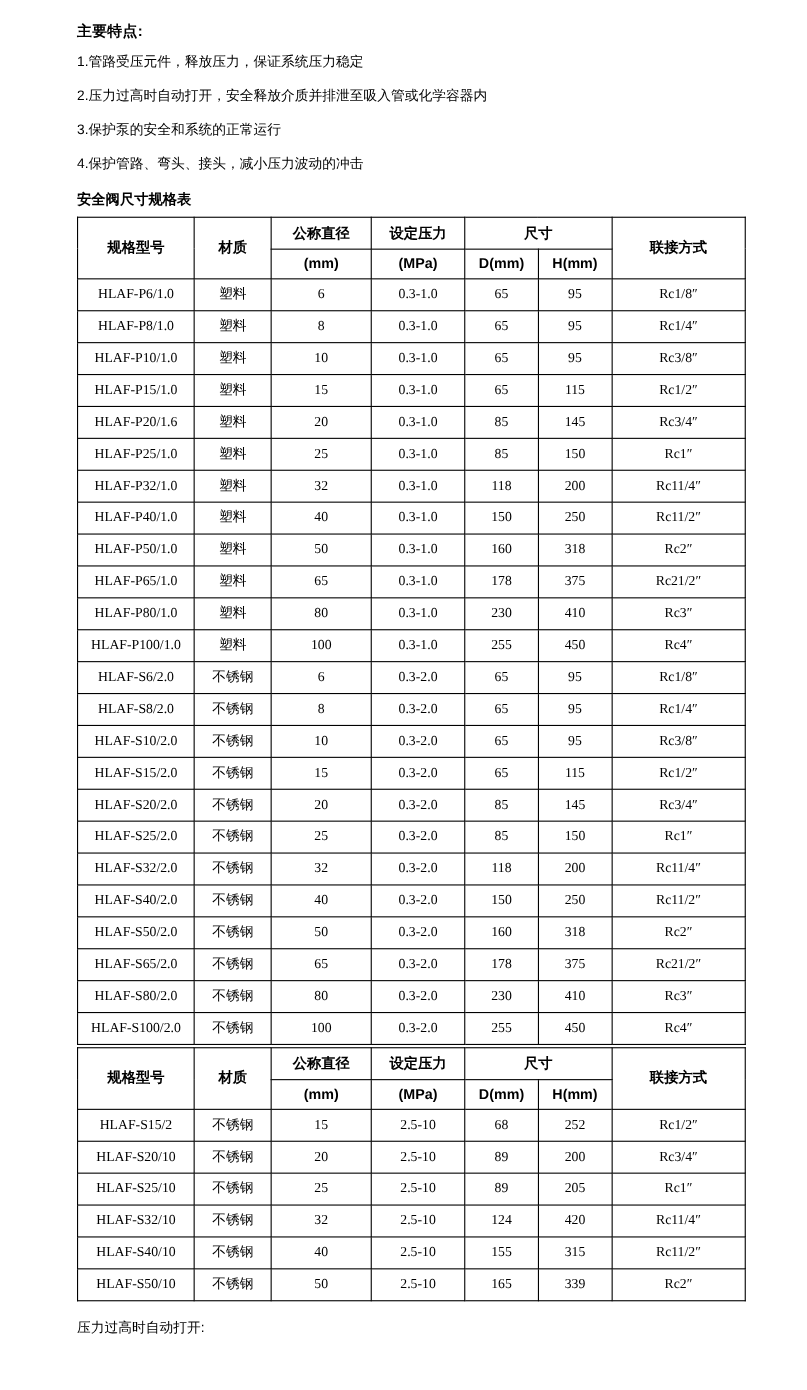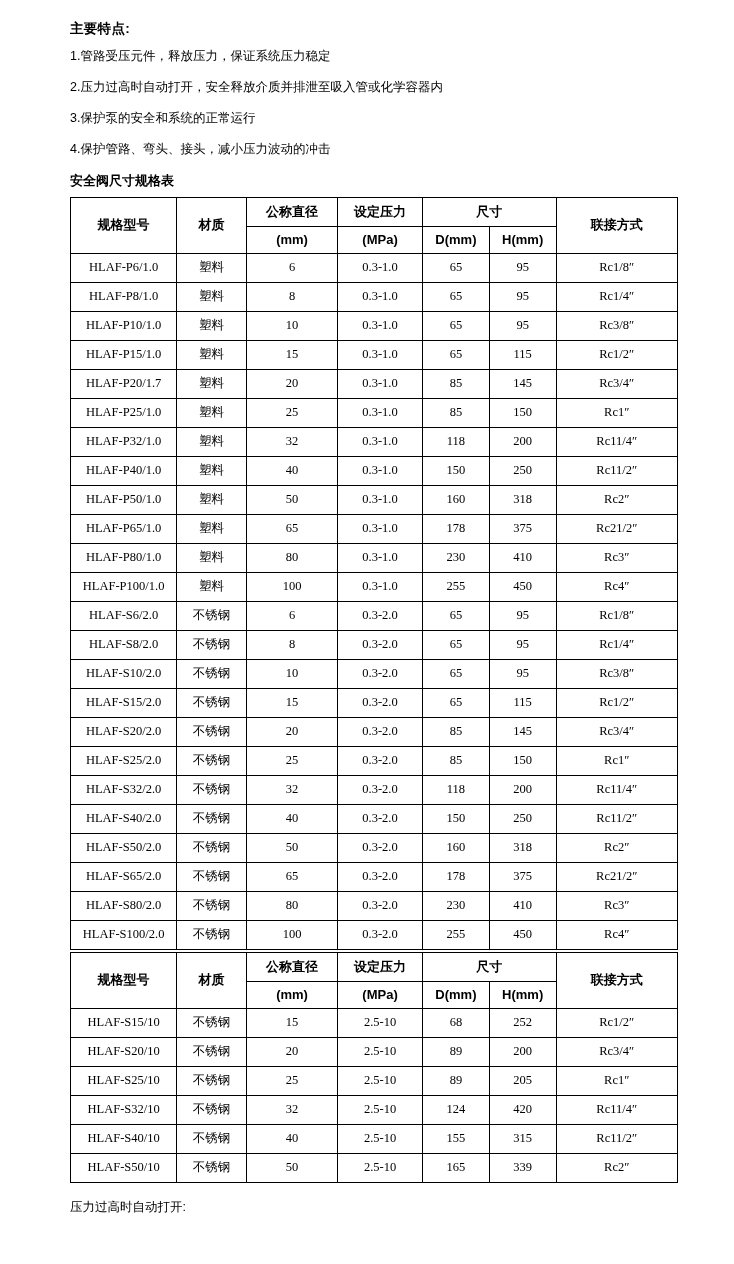--- a/index.html
+++ b/index.html
@@ -148,21 +148,21 @@
       <tr>
         <td>HLAF-P15/1.0</td>
         <td>塑料</td>
         <td>15</td>
         <td>0.3-1.0</td>
         <td>65</td>
         <td>115</td>
         <td>Rc1/2″</td>
       </tr>
       <tr>
-        <td>HLAF-P20/1.7</td>
+        <td>HLAF-P20/1.6</td>
         <td>塑料</td>
         <td>20</td>
         <td>0.3-1.0</td>
         <td>85</td>
         <td>145</td>
         <td>Rc3/4″</td>
       </tr>
       <tr>
         <td>HLAF-P25/1.0</td>
         <td>塑料</td>
@@ -360,21 +360,21 @@
       </tr>
       <tr>
         <th class="sub">(mm)</th>
         <th class="sub">(MPa)</th>
         <th class="sub">D(mm)</th>
         <th class="sub">H(mm)</th>
       </tr>
     </thead>
     <tbody>
       <tr>
-        <td>HLAF-S15/10</td>
+        <td>HLAF-S15/2</td>
         <td>不锈钢</td>
         <td>15</td>
         <td>2.5-10</td>
         <td>68</td>
         <td>252</td>
         <td>Rc1/2″</td>
       </tr>
       <tr>
         <td>HLAF-S20/10</td>
         <td>不锈钢</td>

